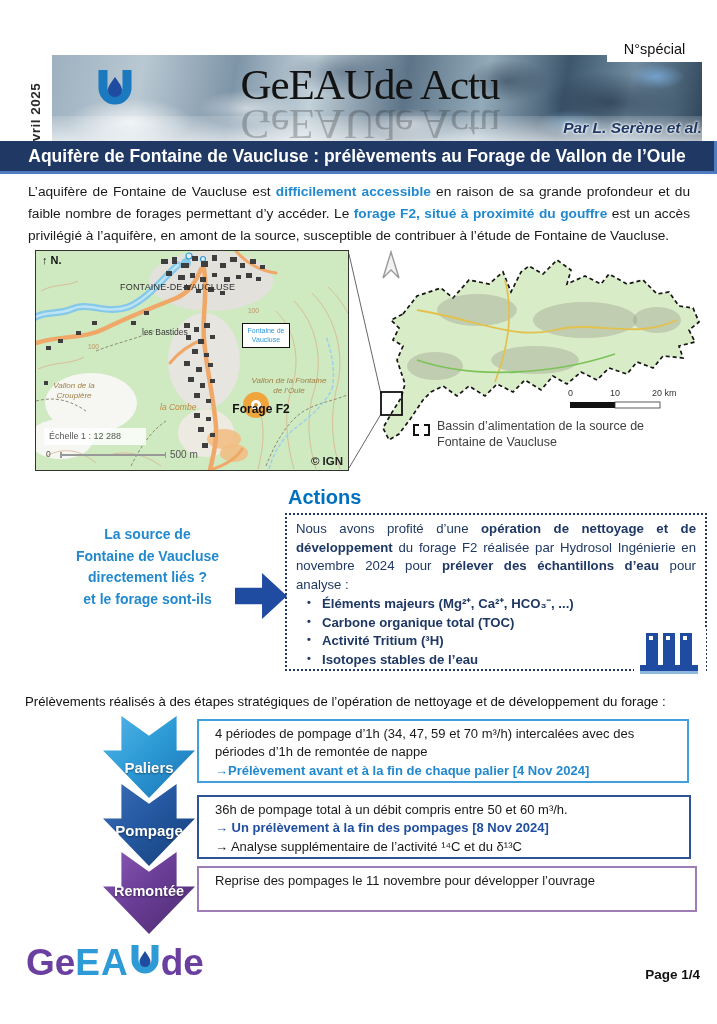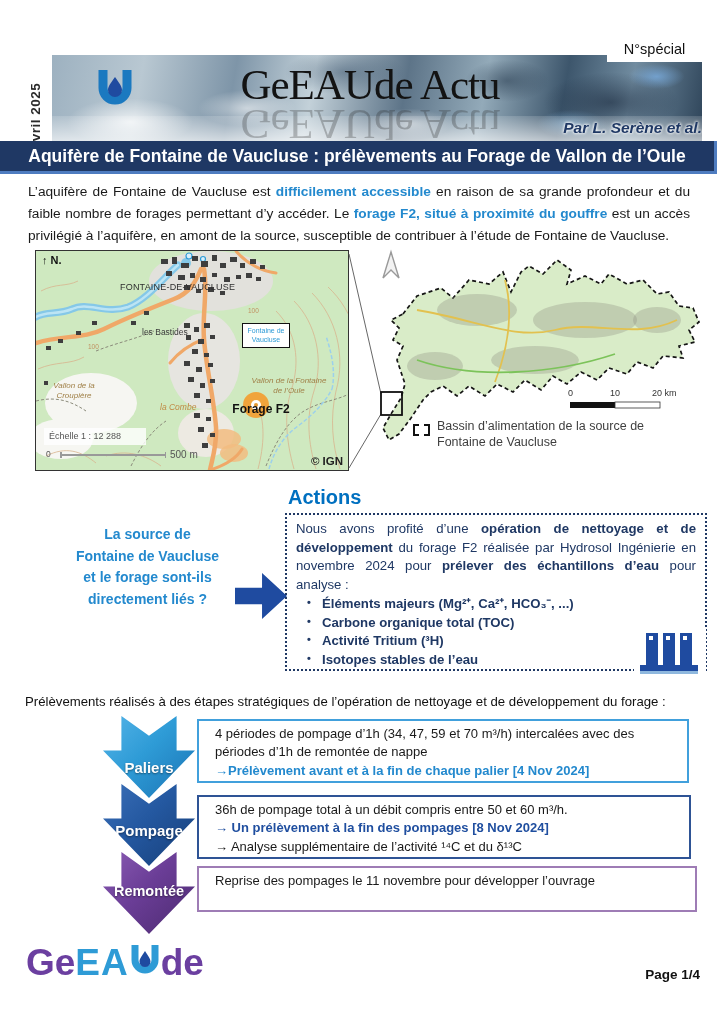--- a/index.html
+++ b/index.html
@@ -324,22 +324,22 @@
     <div class="abs legend-icon"></div>
     <div class="abs legend-text">
       <div>Bassin d’alimentation de la source de</div>
       <div>Fontaine de Vaucluse</div>
     </div>
   </div>
 
   <div class="abs question">
     <div>La source de</div>
     <div>Fontaine de Vaucluse</div>
+    <div>directement liés ?</div>
     <div>et le forage sont-ils</div>
-    <div>directement liés ?</div>
   </div>
   <div class="abs big-arrow"></div>
 
   <div class="abs actions-heading">Actions</div>
   <div class="abs actions-box">
     <span>Nous avons profité d’une </span><b>opération de nettoyage et de développement</b><span> du forage F2 réalisée par Hydrosol Ingénierie en novembre 2024 pour </span><b>prélever des échantillons d’eau</b><span> pour analyse :</span>
     <div class="bullet-row">
         <span class="dot">•</span>
         <span>Éléments majeurs (Mg²⁺, Ca²⁺, HCO₃⁻, ...)</span>
       </div>

